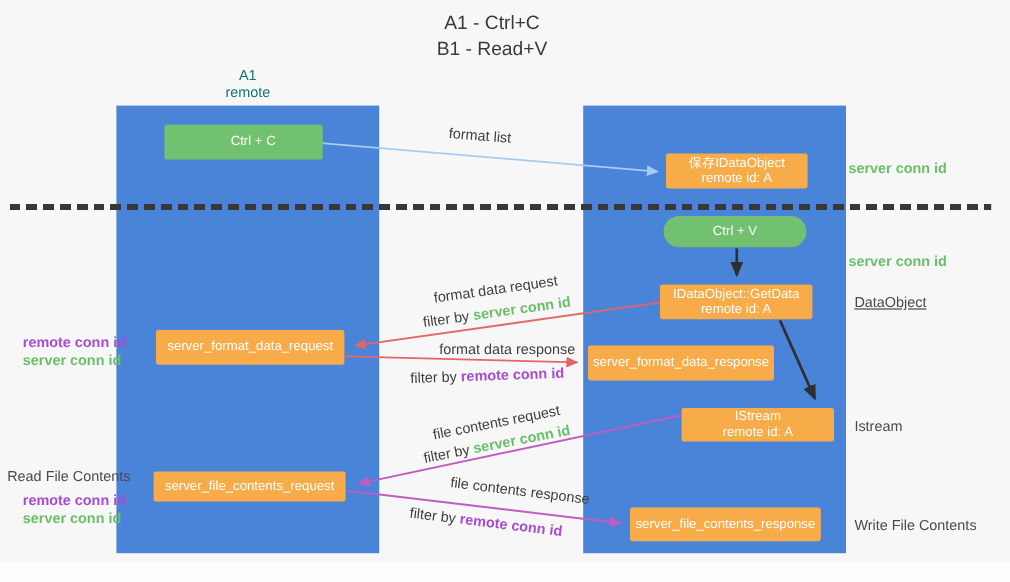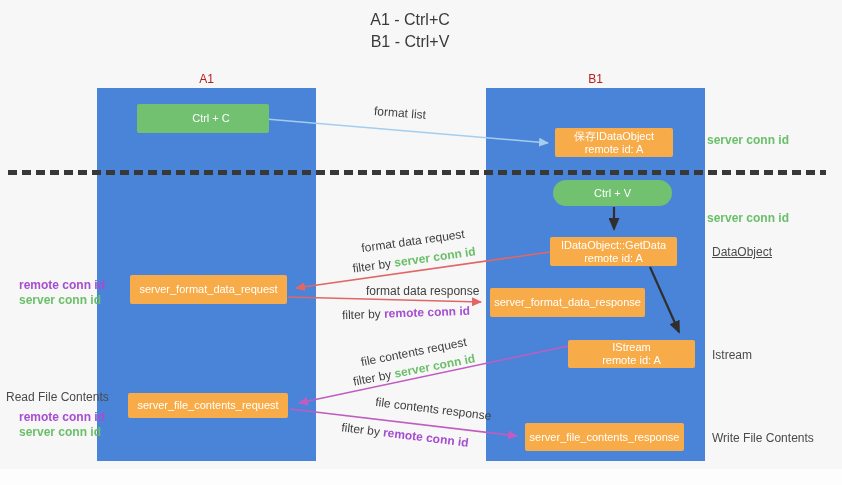--- a/index.html
+++ b/index.html
@@ -1,21 +1,21 @@
 <!DOCTYPE html>
 <html><head>
 <meta charset="utf-8">
 <style>
   html,body{margin:0;padding:0;}
   body{font-family:"Liberation Sans",sans-serif;background:#e9e9e9;}
   .canvas{position:relative;width:842px;height:485px;background:#f7f7f7;overflow:hidden;}
   .bottom-strip{position:absolute;left:0;top:469px;width:842px;height:16px;background:#fdfdfd;}
   .title{position:absolute;left:330px;top:9px;width:160px;text-align:center;
          font-size:16px;line-height:22px;color:#3a3a3a;}
-  .col-header{position:absolute;width:219px;text-align:center;font-size:12px;line-height:14px;color:#b91c1c;margin-top:16px;}
+  .col-header{position:absolute;width:219px;text-align:center;font-size:12px;line-height:14px;color:#0f766e;}
   .lifeline{position:absolute;top:88px;width:219px;height:373px;background:#4a84d8;}
   .dotted{position:absolute;left:8px;top:170px;width:818px;height:5px;
           background:repeating-linear-gradient(90deg,#383838 0 9px,transparent 9px 14px);}
   .box{position:absolute;display:flex;flex-direction:column;align-items:center;justify-content:center;
        color:#ffffff;font-size:11px;line-height:13px;text-align:center;border-radius:2px;}
   .box.green{background:#71c171;}
   .box.orange{background:#f8ac49;}
   .alabel{position:absolute;font-size:12px;color:#3f3f3f;white-space:nowrap;}
   .side{position:absolute;font-size:12px;color:#4a4a4a;white-space:nowrap;}
   .green-t{color:#6abf69;font-weight:bold;}
@@ -25,30 +25,26 @@
 </style>
 </head>
 <body>
 
 <div class="canvas">
 
   <div class="bottom-strip"></div>
 
   <div class="title">
     <div>A1 - Ctrl+C</div>
-    <div>B1 - Ctrl+V</div>
+    <div>B1 - Read+V</div>
   </div>
 
   <div class="col-header" style="left:97px;top:56px;">
     <div>A1</div>
     <div>remote</div>
-  </div>
-  <div class="col-header" style="left:486px;top:56px;">
-    <div>B1</div>
-    <div>connection</div>
   </div>
 
   <div class="lifeline" style="left:97px;"></div>
   <div class="lifeline" style="left:486px;"></div>
 
   <div class="dotted"></div>
 
   <svg class="arrows">
     <defs>
       <marker id="ah-blue" markerUnits="userSpaceOnUse" markerWidth="11" markerHeight="9" refX="9" refY="4.5" orient="auto">

